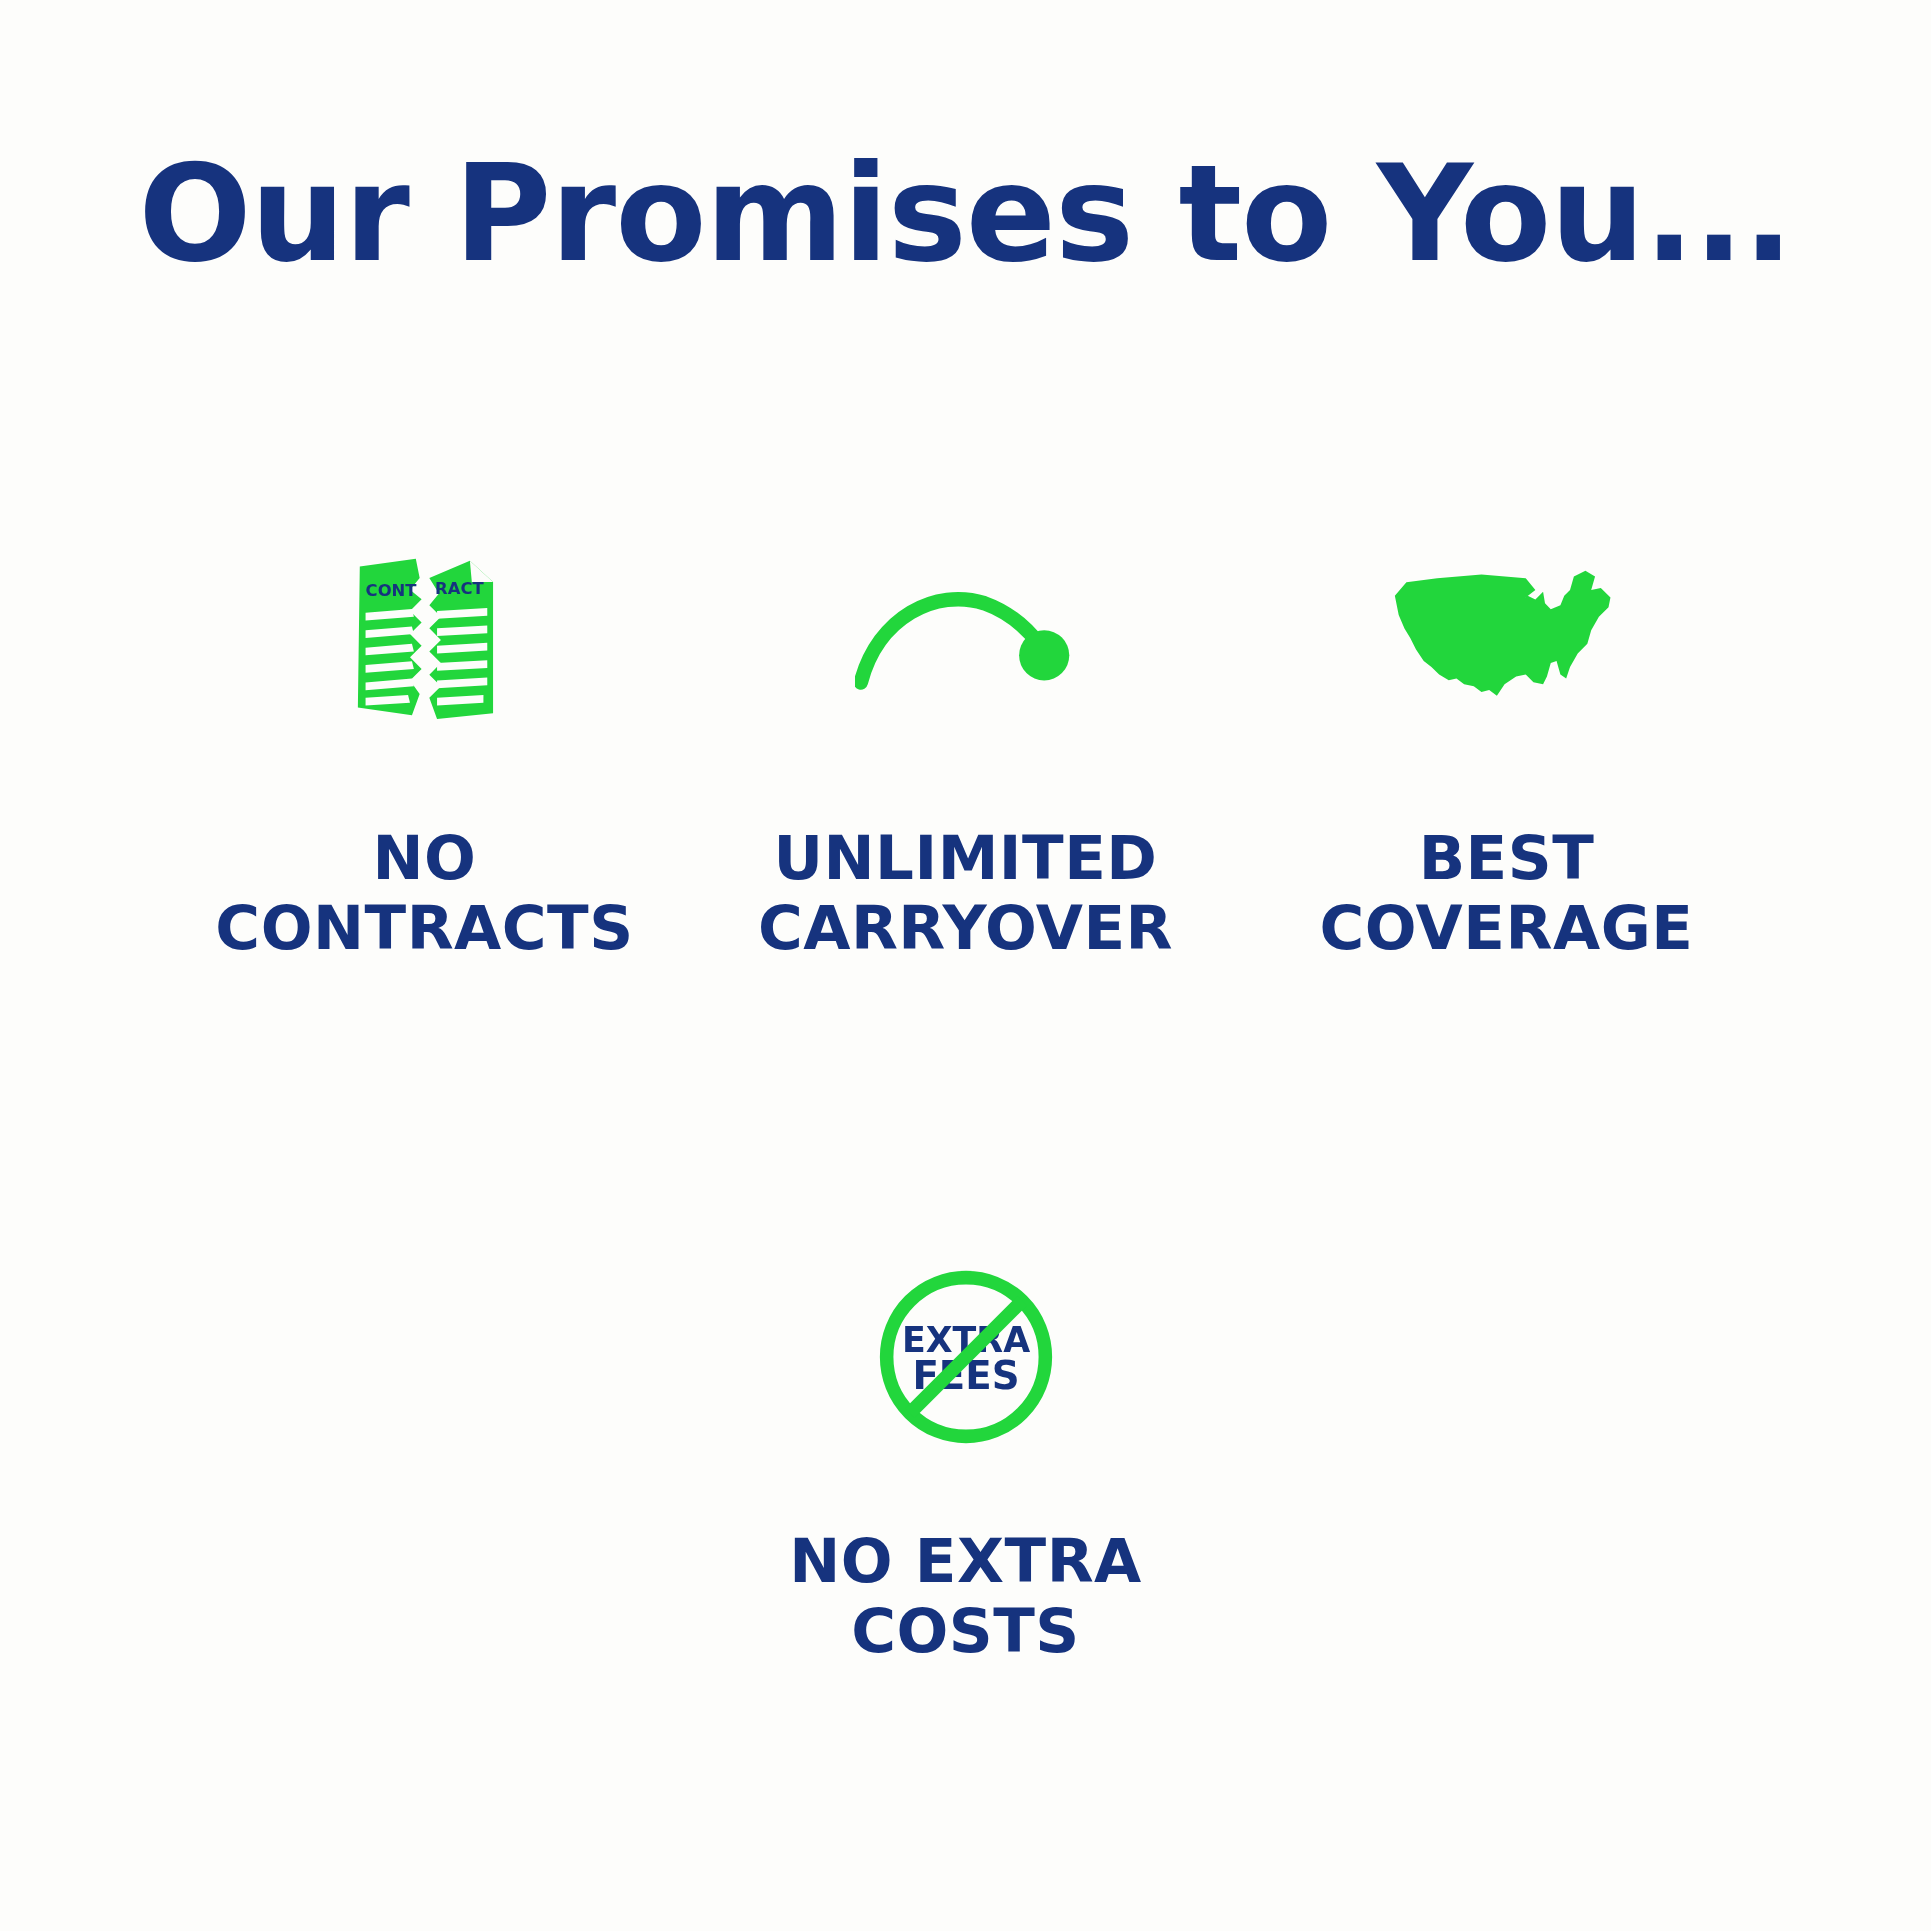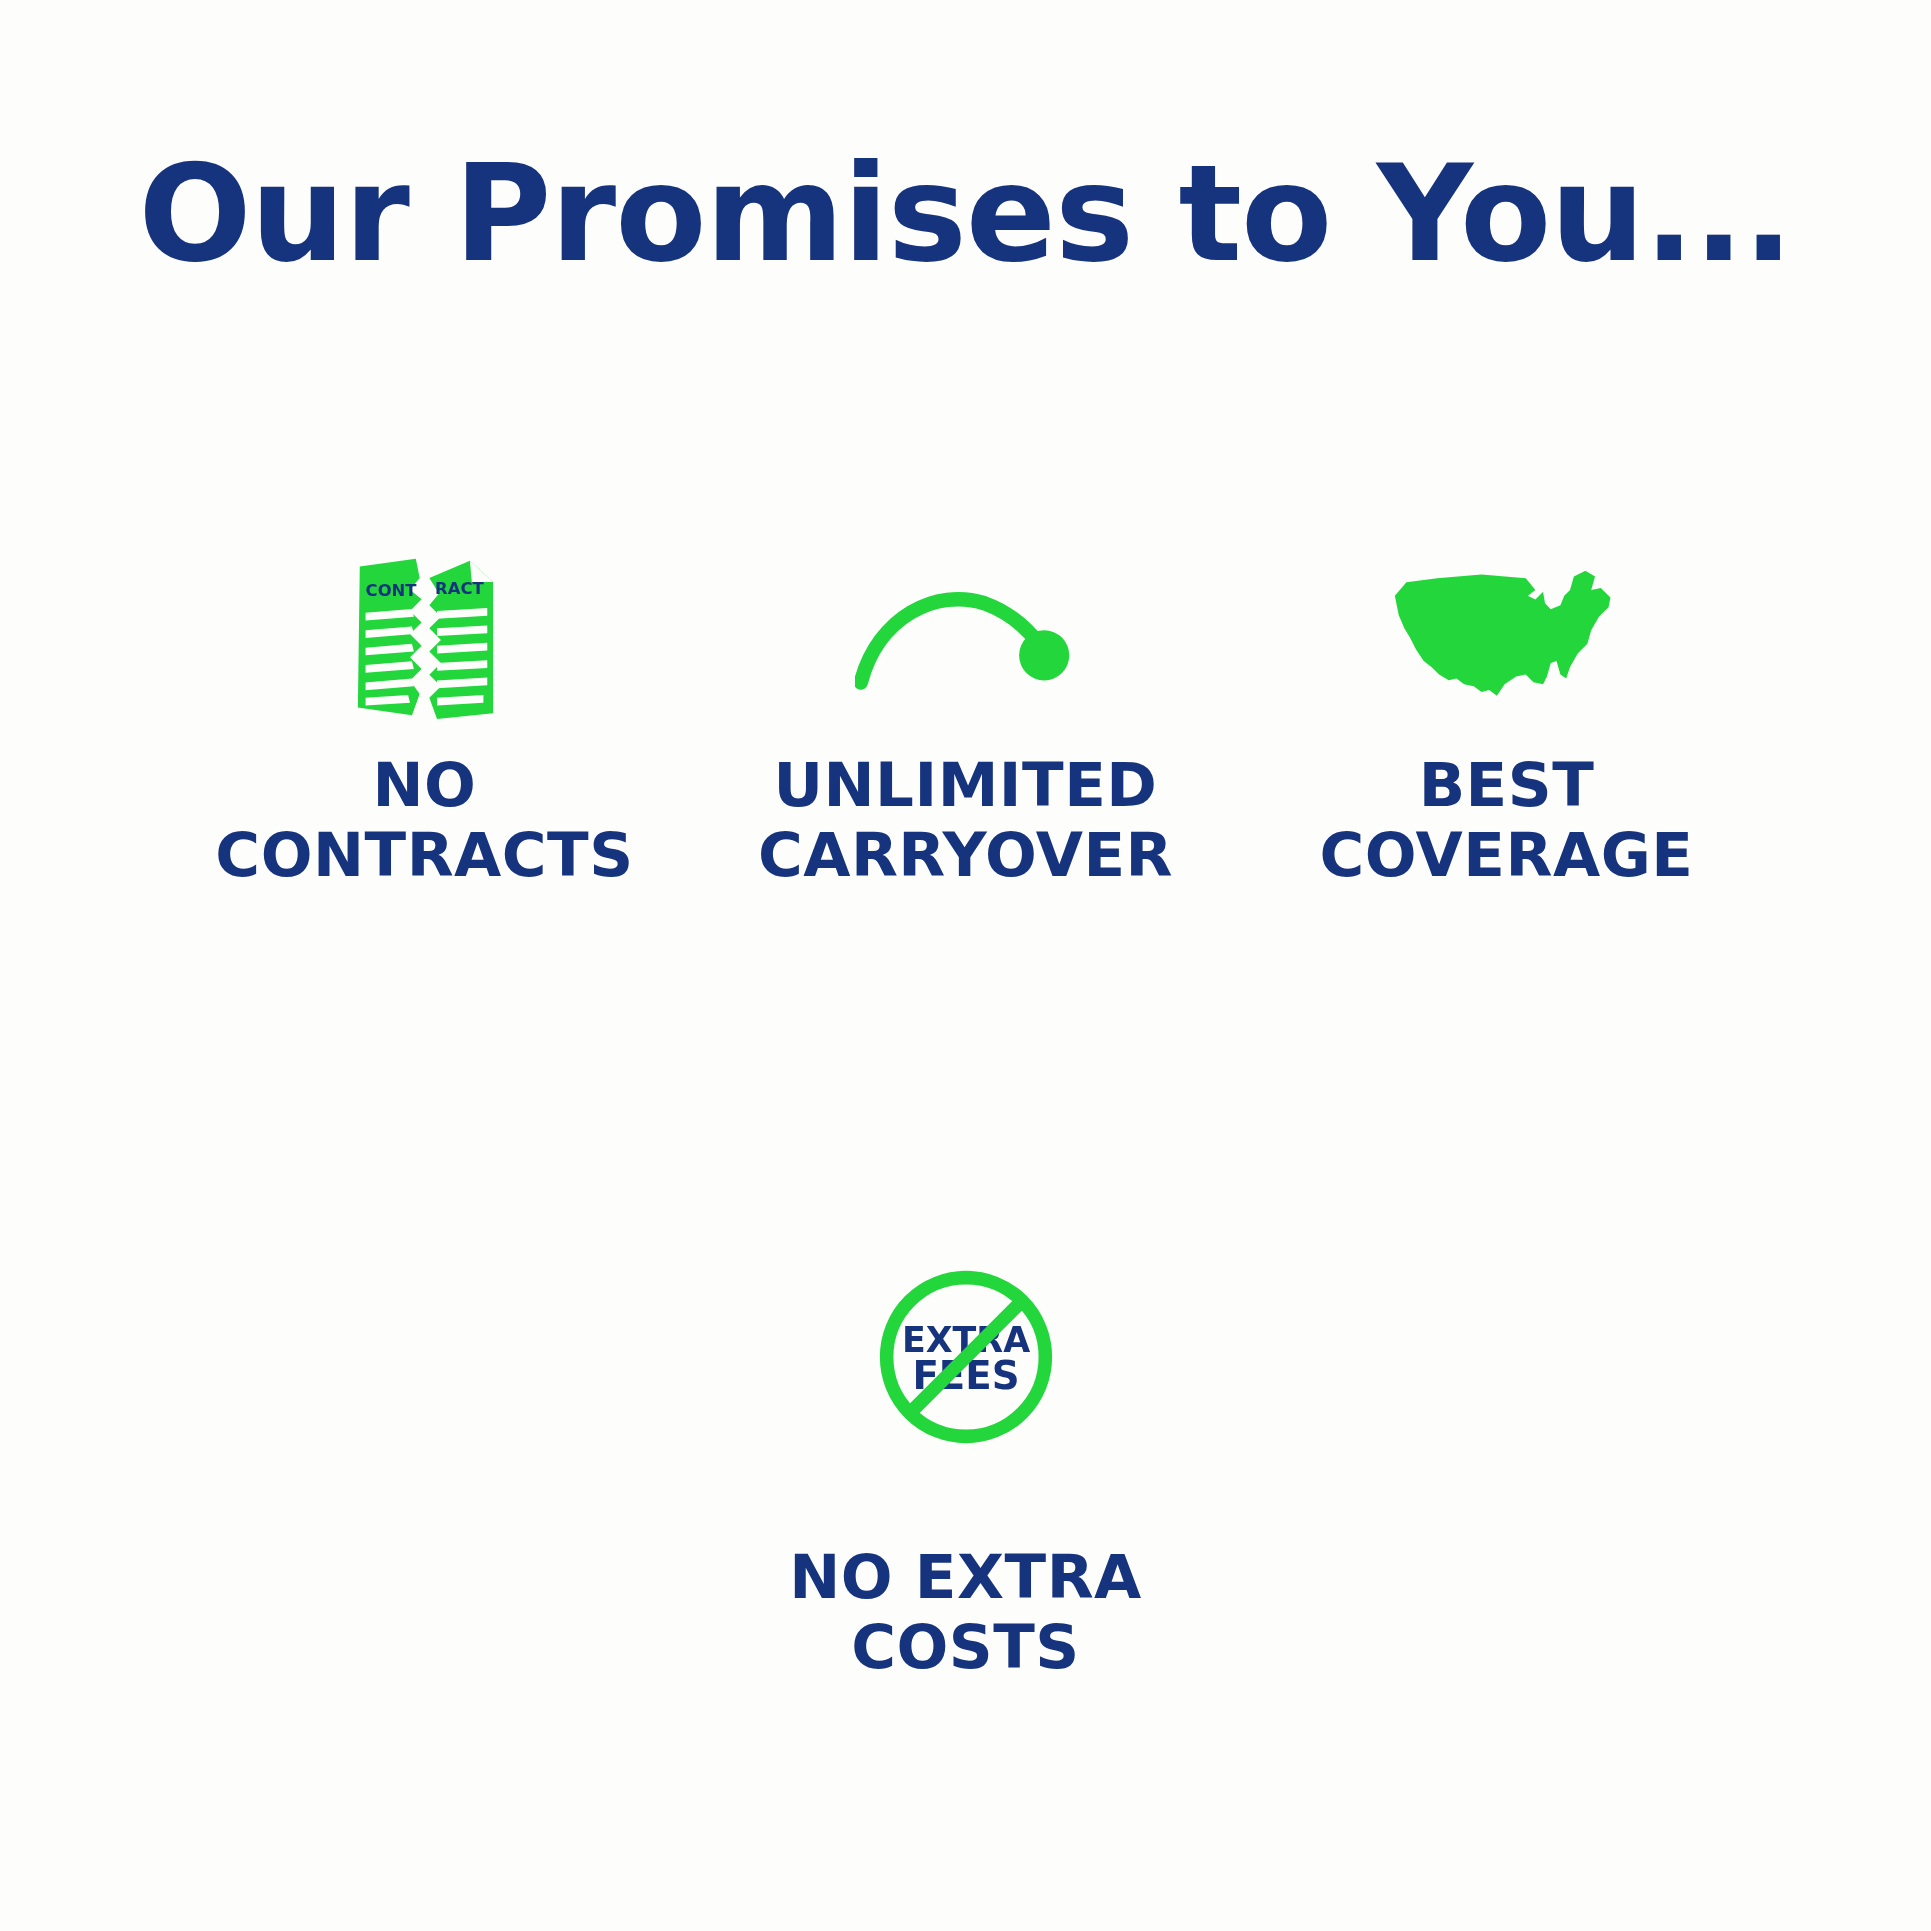--- a/index.html
+++ b/index.html
@@ -47,33 +47,33 @@
     justify-content: center;
   }
   .row-1 { top: 541px; }
   .row-2 { top: 1246px; }
 
   .cell {
     width: 541px;
     display: flex;
     flex-direction: column;
     align-items: center;
-    gap: 16px;
   }
   .row-2 .cell { width: 628px; }
 
   .icon-box {
     height: 193px;
     display: flex;
     align-items: center;
     justify-content: center;
   }
   .row-2 .icon-box { height: 222px; }
 
   .label {
+    margin-top: 89px;
     text-align: center;
     color: #16337e;
     font-family: "DejaVu Sans", sans-serif;
     font-size: 61px;
     font-weight: bold;
     line-height: 1.15;
     letter-spacing: 0.5px;
     white-space: pre-line;
   }
   .row-2 .label { margin-top: 58px; }

